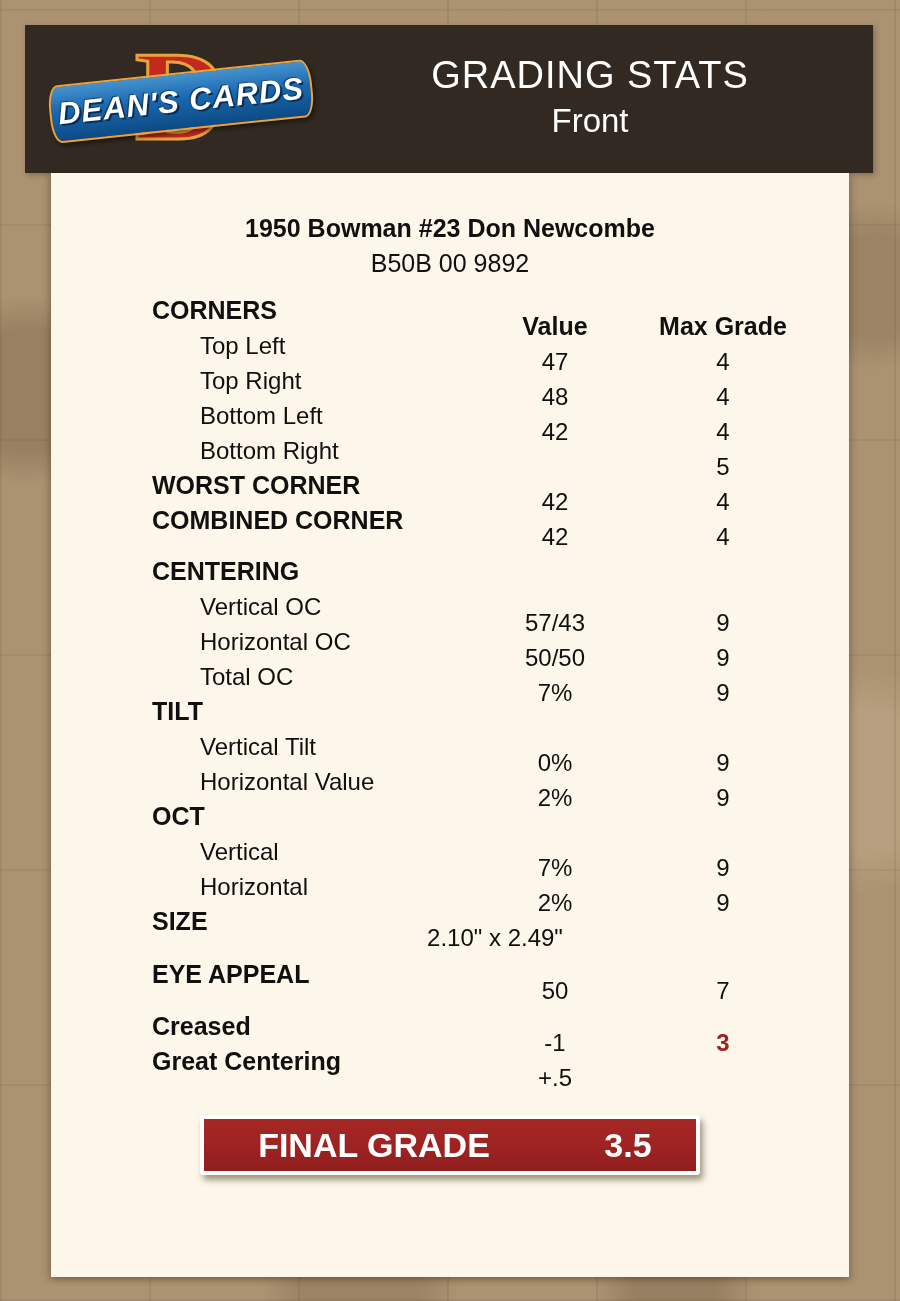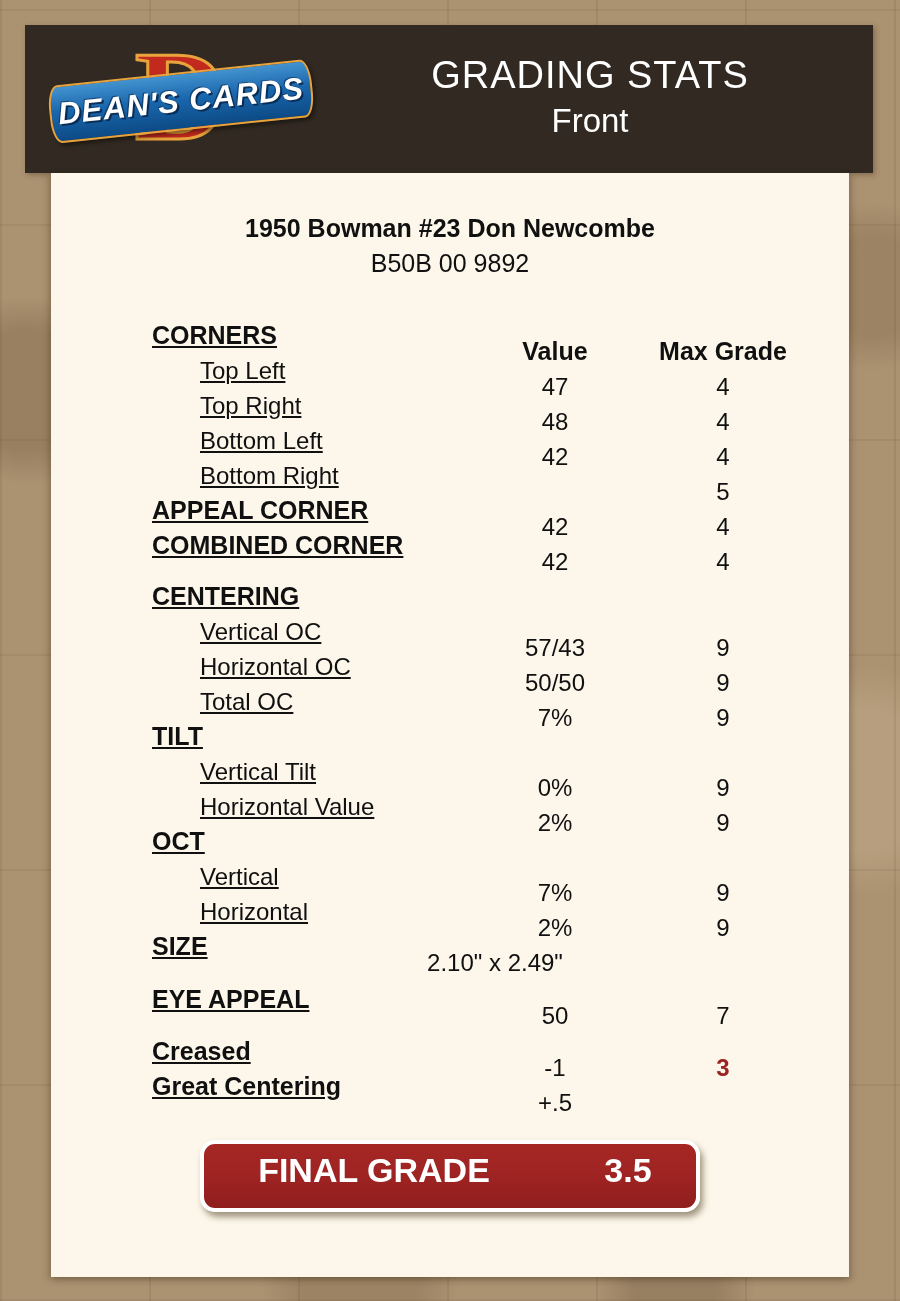--- a/index.html
+++ b/index.html
@@ -64,38 +64,38 @@
   .card{
     position:absolute;left:51px;top:173px;width:798px;height:1104px;
     background:#fcf7ea;
     box-shadow:-3px 2px 6px rgba(60,40,20,0.25), 3px 3px 6px rgba(60,40,20,0.25);
     color:#101010;
   }
   .card-title{margin-top:40px;text-align:center;font-weight:bold;font-size:25px;line-height:30px;}
   .card-serial{margin-top:5px;text-align:center;font-size:25px;line-height:30px;}
 
   
-  .table{margin-top:40px;text-decoration:underline;}
+  .table{margin-top:15px;}
   .row{position:relative;height:35px;}
   .lbl{margin-left:101px;font-size:24px;line-height:35px;}
   .row.indent .lbl{margin-left:149px;}
   .row.bold .lbl{font-weight:bold;font-size:25px;}
   .val,.max{position:absolute;top:16px;font-size:24px;line-height:35px;text-align:center;}
   .val{left:404px;width:200px;}
   .max{left:592px;width:160px;}
   .row.header-row .lbl,.row.header-row .val,.row.header-row .max{font-weight:bold;font-size:25px;}
   .val.wide{left:324px;width:240px;}
   .max.red{color:#9b2423;font-weight:bold;}
 
   
   .final-btn{
     position:relative;box-sizing:border-box;
-    margin:36px 12px 0 149px;width:500px;height:72px;
+    margin:36px 12px 0 149px;width:500px;height:60px;
     background:linear-gradient(180deg,#a52724 0%,#9d2322 55%,#8f1e1d 100%);
-    border:4px solid #ffffff;border-radius:15px;
+    border:4px solid #ffffff;border-radius:4px;
     box-shadow:3px 5px 6px rgba(110,95,70,0.65);
     cursor:pointer;
   }
   .final-label,.final-value{
     position:absolute;top:0;color:#ffffff;font-weight:bold;
     font-size:34px;line-height:52px;text-align:center;
   }
   .final-label{left:0;width:340px;}
   .final-value{left:384px;width:80px;}
 </style>
@@ -141,21 +141,21 @@
           <div class="row indent">
     <div class="lbl">Bottom Left</div>
     <div class="val">42</div>
     <div class="max">4</div>
   </div>
           <div class="row indent">
     <div class="lbl">Bottom Right</div>
     <div class="max">5</div>
   </div>
           <div class="row bold">
-    <div class="lbl">APPEAL CORNER</div>
+    <div class="lbl">WORST CORNER</div>
     <div class="val">42</div>
     <div class="max">4</div>
   </div>
           <div class="row bold">
     <div class="lbl">COMBINED CORNER</div>
     <div class="val">42</div>
     <div class="max">4</div>
   </div>
           <div class="row bold" style="margin-top: 16px;">
     <div class="lbl">CENTERING</div>

